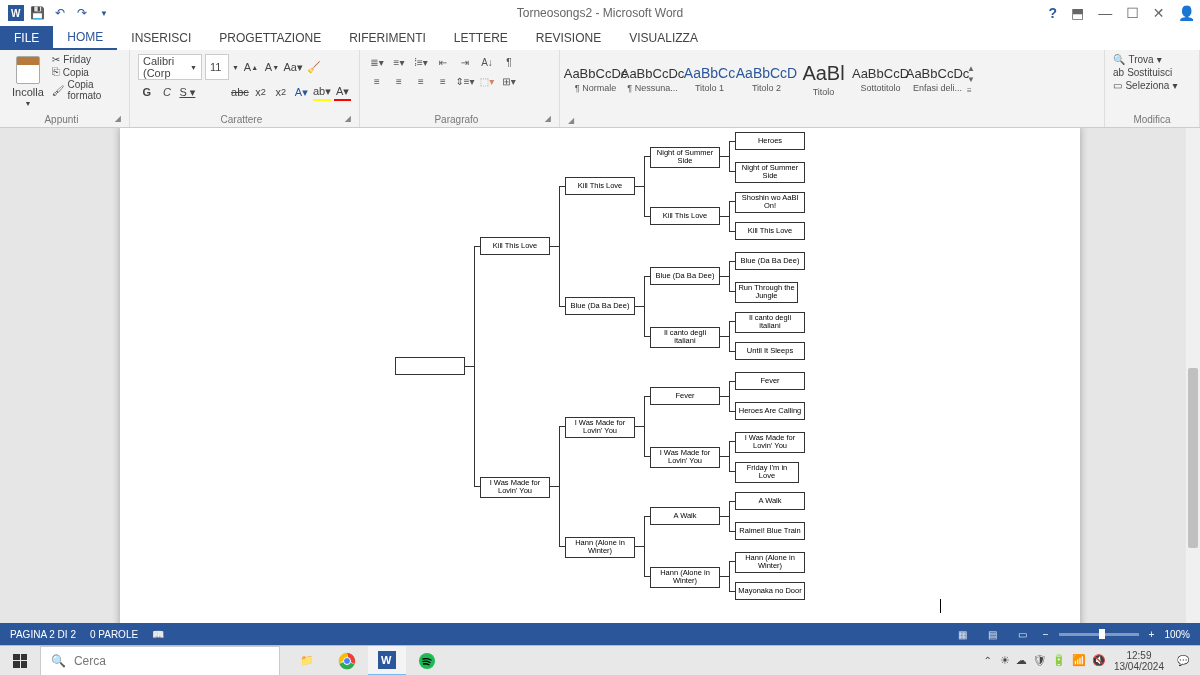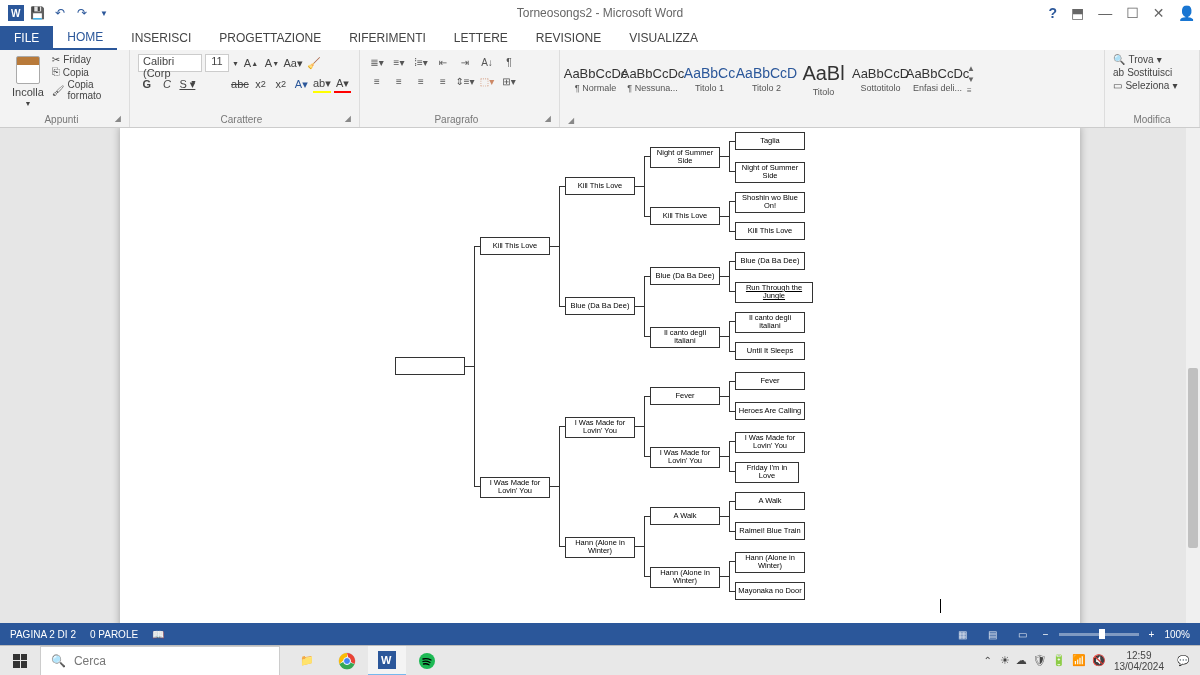--- a/index.html
+++ b/index.html
@@ -29,21 +29,21 @@
 
 .clip-body { display: flex; gap: 4px; }
 .paste-btn { display: flex; flex-direction: column; align-items: center; gap: 2px; padding: 2px 4px; cursor: pointer; }
 .paste-icon { width: 24px; height: 28px; background: linear-gradient(#b87a3a, #b87a3a 30%, #fff 30%); border: 1px solid #aaa; border-radius: 2px; }
 .clip-small { display: flex; flex-direction: column; gap: 1px; font-size: 10px; }
 .clip-row { display: flex; align-items: center; gap: 3px; cursor: pointer; }
 
 
 .font-body { display: flex; flex-direction: column; gap: 3px; }
 .font-row { display: flex; gap: 3px; align-items: center; }
-.font-combo { border: 1px solid #ccc; background: #fff; height: 18px; padding: 0 4px; font-size: 11px; display: flex; align-items: center; flex-direction: column; }
+.font-combo { border: 1px solid #ccc; background: #fff; height: 18px; padding: 12px 4px; font-size: 11px; display: flex; align-items: center; }
 .font-name { width: 64px; }
 .font-size { width: 24px; }
 .fbtn { width: 18px; height: 18px; display: flex; align-items: center; justify-content: center; cursor: pointer; font-size: 11px; }
 .fbtn.bold { font-weight: bold; }
 .fbtn.ital { font-style: italic; }
 .fbtn.under { text-decoration: underline; }
 .fbtn.strike { text-decoration: line-through; margin-left: 32px; }
 .color-under { border-bottom: 2px solid red; }
 .color-highlight { border-bottom: 2px solid yellow; }
 
@@ -278,26 +278,26 @@
         </div>
       <div class="edit-row"><span>▭</span><span>Seleziona</span> ▾</div>
     </div>
     <div class="rgroup-label">Modifica</div>
   </div>
 </div>
 
 <div class="docarea">
   <div class="page" id="page">
     <div class="cursor-line" style="left:820px; top:475px;"></div>
-  <div class="bracket-box bracket" style="left: 615px; top: 8px; width: 70px; min-height: 18px;">Taglia</div>
+  <div class="bracket-box bracket" style="left: 615px; top: 8px; width: 70px; min-height: 18px;">Heroes</div>
       <div class="bracket-box bracket" style="left: 615px; top: 38px; width: 70px; min-height: 18px;">Night of Summer Side</div>
-      <div class="bracket-box bracket" style="left: 615px; top: 68px; width: 70px; min-height: 18px;">Shoshin wo Blue On!</div>
+      <div class="bracket-box bracket" style="left: 615px; top: 68px; width: 70px; min-height: 18px;">Shoshin wo AaBl On!</div>
       <div class="bracket-box bracket" style="left: 615px; top: 98px; width: 70px; min-height: 18px;">Kill This Love</div>
       <div class="bracket-box bracket" style="left: 615px; top: 128px; width: 70px; min-height: 18px;">Blue (Da Ba Dee)</div>
-      <div class="bracket-box bracket" style="left: 615px; top: 158px; width: 78px; min-height: 18px; text-decoration: underline;">Run Through the Jungle</div>
+      <div class="bracket-box bracket" style="left: 615px; top: 158px; width: 63px; min-height: 18px;">Run Through the Jungle</div>
       <div class="bracket-box bracket" style="left: 615px; top: 188px; width: 70px; min-height: 18px;">Il canto degli italiani</div>
       <div class="bracket-box bracket" style="left: 615px; top: 218px; width: 70px; min-height: 18px;">Until It Sleeps</div>
       <div class="bracket-box bracket" style="left: 615px; top: 248px; width: 70px; min-height: 18px;">Fever</div>
       <div class="bracket-box bracket" style="left: 615px; top: 278px; width: 70px; min-height: 18px;">Heroes Are Calling</div>
       <div class="bracket-box bracket" style="left: 615px; top: 308px; width: 70px; min-height: 18px;">I Was Made for Lovin' You</div>
       <div class="bracket-box bracket" style="left: 615px; top: 338px; width: 64px; min-height: 18px;">Friday I'm in Love</div>
       <div class="bracket-box bracket" style="left: 615px; top: 368px; width: 70px; min-height: 18px;">A Walk</div>
       <div class="bracket-box bracket" style="left: 615px; top: 398px; width: 70px; min-height: 18px;">Raimei! Blue Train</div>
       <div class="bracket-box bracket" style="left: 615px; top: 428px; width: 70px; min-height: 18px;">Hann (Alone in Winter)</div>
       <div class="bracket-box bracket" style="left: 615px; top: 458px; width: 70px; min-height: 18px;">Mayonaka no Door</div>

